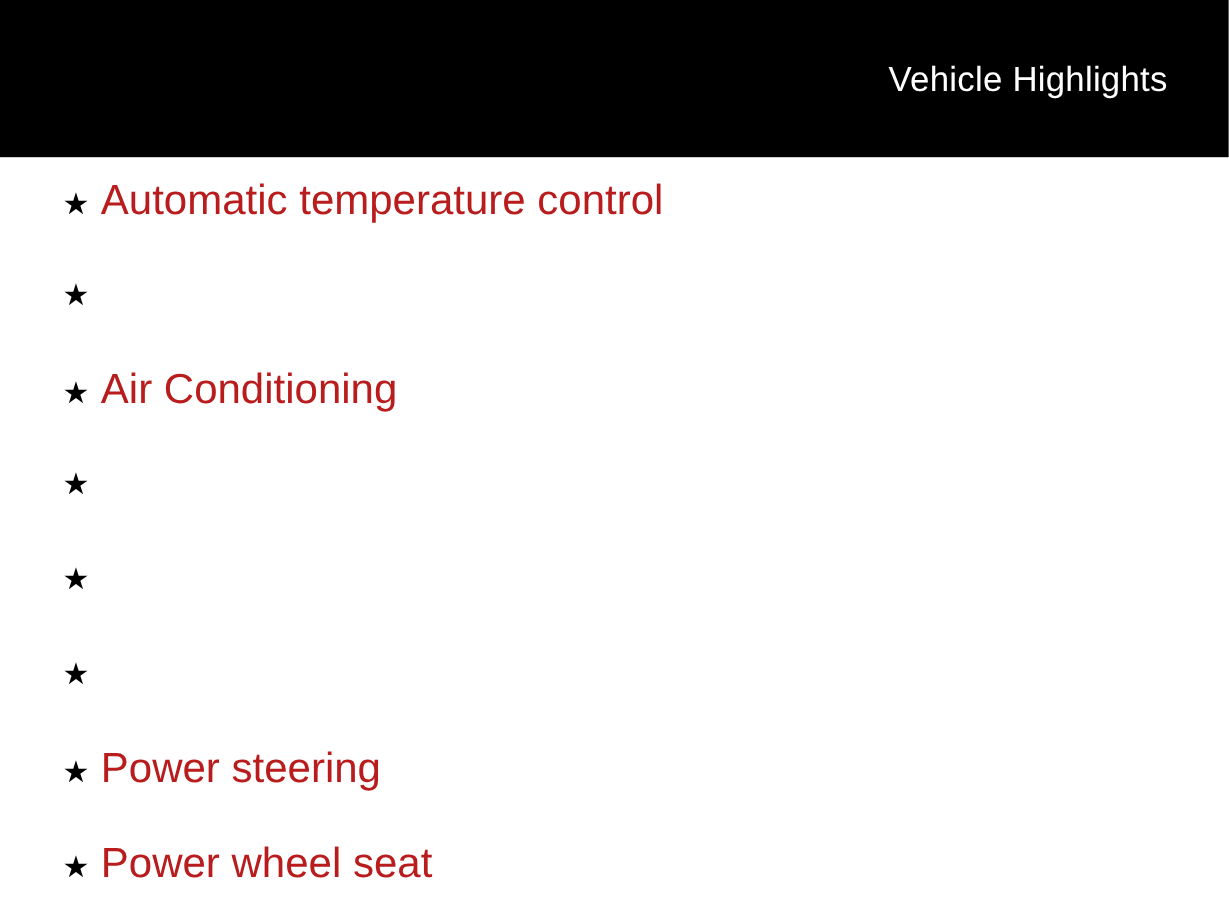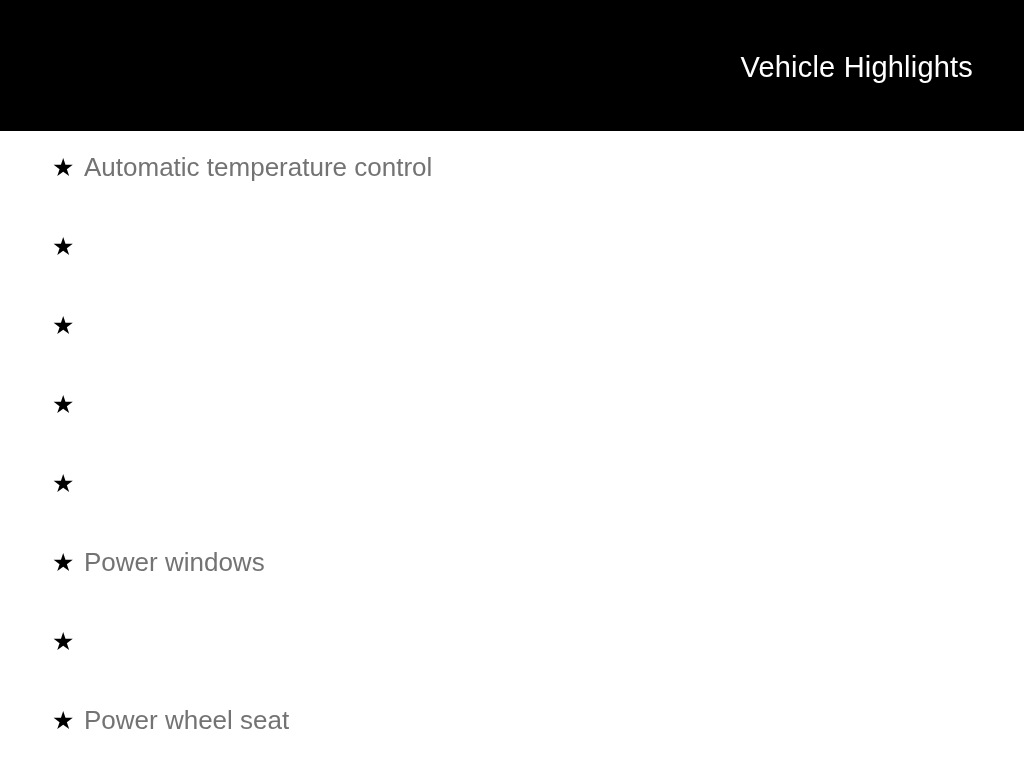--- a/index.html
+++ b/index.html
@@ -58,22 +58,22 @@
   }
   .bullet-star {
     display: inline-block;
     width: 32px;
     color: #000000;
     font-size: 25px;
     line-height: 28px;
     flex: 0 0 32px;
   }
   .highlight-label {
-    color: #737373;
-    font-size: 26px;
+    color: #b91c1c;
+    font-size: 35px;
     line-height: 28px;
     white-space: nowrap;
   }
 </style>
 </head>
 <body>
 
 <div class="page">
 
   <div class="header-bar">
@@ -86,37 +86,38 @@
       <span class="bullet-star">★</span>
       <span class="highlight-label">Automatic temperature control</span>
     </li>
 
     <li class="highlight-item">
       <span class="bullet-star">★</span>
     </li>
 
     <li class="highlight-item">
       <span class="bullet-star">★</span>
+      <span class="highlight-label">Air Conditioning</span>
     </li>
 
     <li class="highlight-item">
       <span class="bullet-star">★</span>
     </li>
 
     <li class="highlight-item">
       <span class="bullet-star">★</span>
     </li>
 
     <li class="highlight-item">
       <span class="bullet-star">★</span>
-      <span class="highlight-label">Power windows</span>
     </li>
 
     <li class="highlight-item">
       <span class="bullet-star">★</span>
+      <span class="highlight-label">Power steering</span>
     </li>
 
     <li class="highlight-item">
       <span class="bullet-star">★</span>
       <span class="highlight-label">Power wheel seat</span>
     </li>
 
   </ul>
 </div>
 

